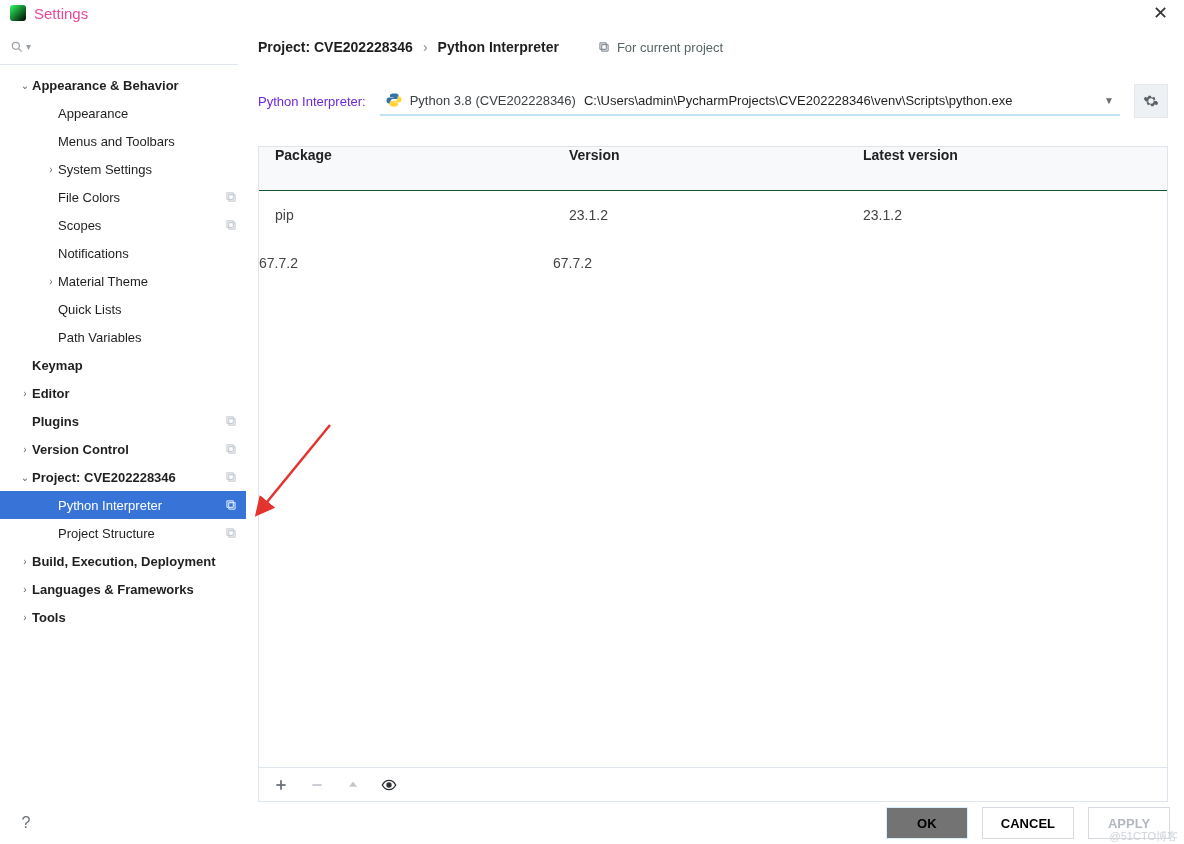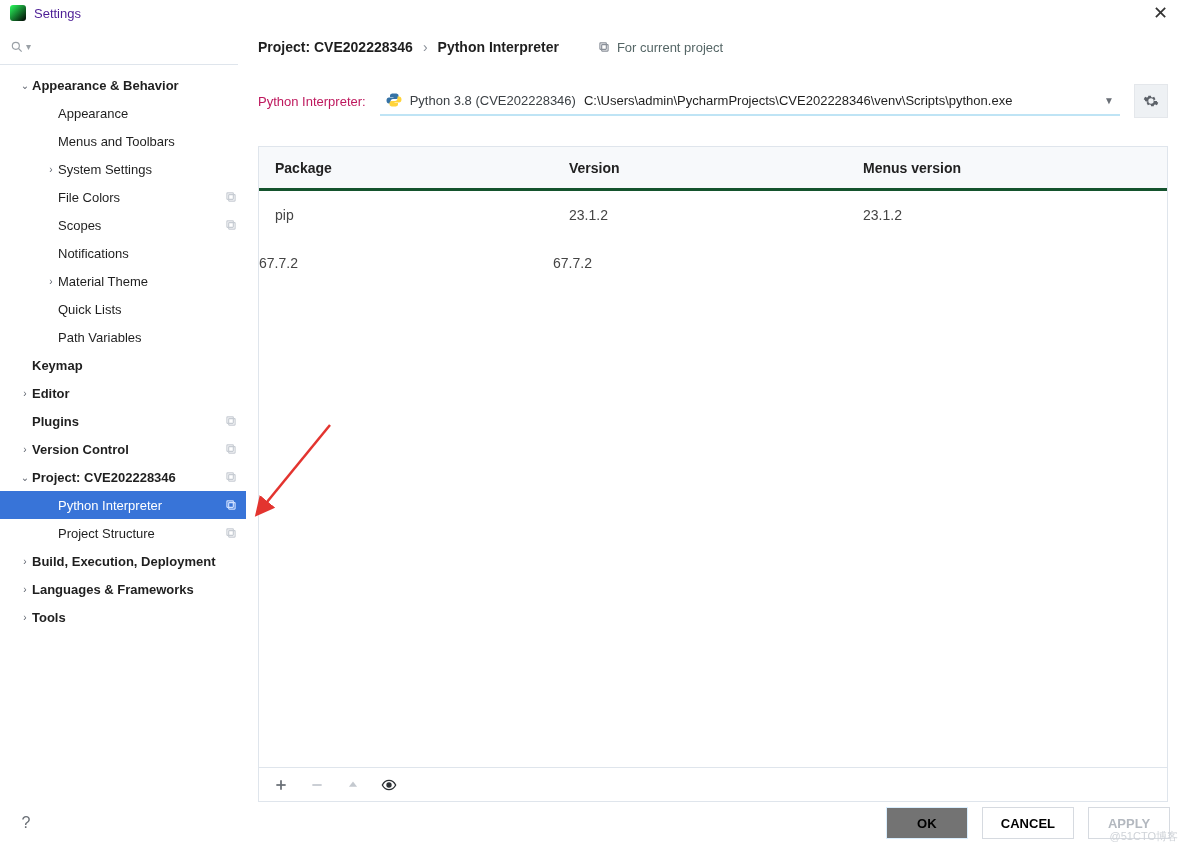--- a/index.html
+++ b/index.html
@@ -1,20 +1,20 @@
 <!DOCTYPE html>
 <html><head>
 <meta charset="utf-8">
 <style>
   * { box-sizing: border-box; margin: 0; padding: 0; font-family: "Segoe UI", Arial, sans-serif; }
   body { width: 1184px; height: 844px; background: #fff; position: relative; color: #1f1f1f; overflow: hidden; }
 
   .titlebar { height: 26px; display: flex; align-items: center; padding: 0 10px; }
   .titlebar .app-icon { width: 16px; height: 16px; background: linear-gradient(135deg,#2bff5f,#000); border-radius: 3px; margin-right: 8px; }
-  .titlebar .title { font-size: 13px; color: #4c1d95; }
+  .titlebar .title { font-size: 15px; color: #ec4899; }
   .titlebar .close { margin-left: auto; font-size: 18px; color: #333; cursor: pointer; padding: 0 6px; }
 
   .content { display: flex; height: calc(100% - 68px); }
 
   .sidebar { width: 246px; border-top: 1px solid transparent; padding-top: 8px; }
   .search-row { display: flex; align-items: center; padding: 0 10px 6px 10px; height: 30px; border-bottom: 1px solid #dfe5ec; margin: 0 8px 6px 0; }
   .search-row .mag { color: #9aa0a6; font-size: 14px; }
   .search-row .chev { color: #9aa0a6; font-size: 10px; margin-left: 2px; }
 
   .tree { font-size: 13px; user-select: none; }
@@ -30,30 +30,30 @@
   .selected .cfg { color: #cfe0ff; }
 
   .main { flex: 1; padding: 6px 16px 0 12px; display: flex; flex-direction: column; position: relative; }
   .breadcrumb { display: flex; align-items: center; gap: 10px; font-size: 14px; height: 30px; }
   .breadcrumb .sep { color: #8a9099; }
   .breadcrumb .crumb-link { font-weight: 700; color: #1f1f1f; }
   .breadcrumb .badge-wrap { display: flex; align-items: center; gap: 6px; color: #566; font-size: 13px; margin-left: 28px; }
   .copy-ic { width: 14px; height: 14px; }
 
   .interp-row { display: flex; align-items: center; margin-top: 22px; gap: 14px; font-size: 13px; }
-  .interp-row .lbl { color: #be185d; }
+  .interp-row .lbl { color: #6d28d9; }
   .interp-select { flex: 1; display: flex; align-items: center; gap: 8px; height: 30px; padding: 0 6px; border-bottom: 2px solid #bfe4f5; }
   .py-ic { width: 16px; height: 16px; }
   .interp-select .name { color: #3b4045; }
   .interp-select .path { color: #1f1f1f; }
   .interp-select .dd { margin-left: auto; color: #6a6f76; font-size: 10px; }
   .gear-btn { width: 34px; height: 34px; background: #eef1f4; display: flex; align-items: center; justify-content: center; color: #5d6269; border: 1px solid #e4e7eb; }
 
   .pkg-panel { margin-top: 28px; border: 1px solid #dfe5ec; flex: 1; display: flex; flex-direction: column; }
-  .pkg-head { display: flex; height: 44px; align-items: center; background: #f7f9fb; border-bottom: 3px solid #14532d; font-size: 14px; font-weight: 700; color: #222; }
+  .pkg-head { display: flex; height: 44px; align-items: flex-start; background: #f7f9fb; border-bottom: 1px solid #14532d; font-size: 14px; font-weight: 700; color: #222; }
   .col-pkg { flex: 0 0 310px; padding-left: 16px; }
   .col-ver { flex: 0 0 294px; }
   .col-lat { flex: 1; }
   .pkg-body { flex: 1; }
   .pkg-row { display: flex; height: 48px; align-items: center; font-size: 14px; color: #444; }
   .pkg-row > div { }
   .pkg-footer { height: 34px; border-top: 1px solid #dfe5ec; display: flex; align-items: center; gap: 20px; padding: 0 14px; color: #6a6f76; }
   .pkg-footer .ic { width: 16px; height: 16px; display: flex; align-items: center; justify-content: center; cursor: pointer; }
   .pkg-footer .disabled { color: #c4c9cf; cursor: default; }
 
@@ -231,21 +231,21 @@
         <svg width="16" height="16" viewBox="0 0 24 24" fill="#5d6269">
             <path d="M12 8a4 4 0 100 8 4 4 0 000-8zm9 4a7 7 0 01-.1 1.2l2 1.6-2 3.4-2.4-.8a7 7 0 01-2 .1l-.4 2.5h-4l-.4-2.5a7 7 0 01-2-.1l-2.4.8-2-3.4 2-1.6A7 7 0 013 12a7 7 0 01.1-1.2l-2-1.6 2-3.4 2.4.8a7 7 0 012-.1L7.9 4h4l.4 2.5a7 7 0 012 .1l2.4-.8 2 3.4-2 1.6c.1.4.1.8.1 1.2z"></path>
           </svg>
       </div>
     </div>
 
     <div class="pkg-panel">
       <div class="pkg-head">
         <div class="col-pkg">Package</div>
         <div class="col-ver">Version</div>
-        <div class="col-lat">Menus version</div>
+        <div class="col-lat">Latest version</div>
       </div>
       <div class="pkg-body" id="pkg-body">
           <div class="pkg-row">
             <div class="col-pkg">pip</div>
             <div class="col-ver">23.1.2</div>
             <div class="col-lat">23.1.2</div>
           </div>
           <div class="pkg-row">
             <div class="col-ver">67.7.2</div>
             <div class="col-lat">67.7.2</div>

